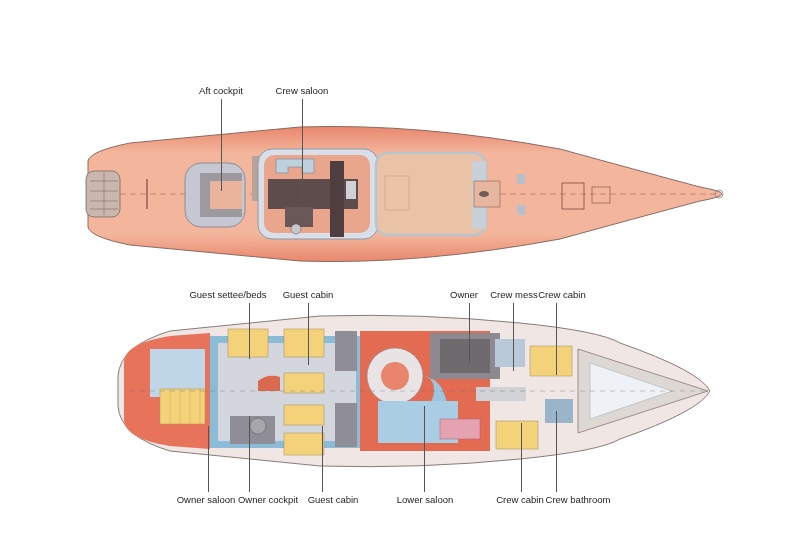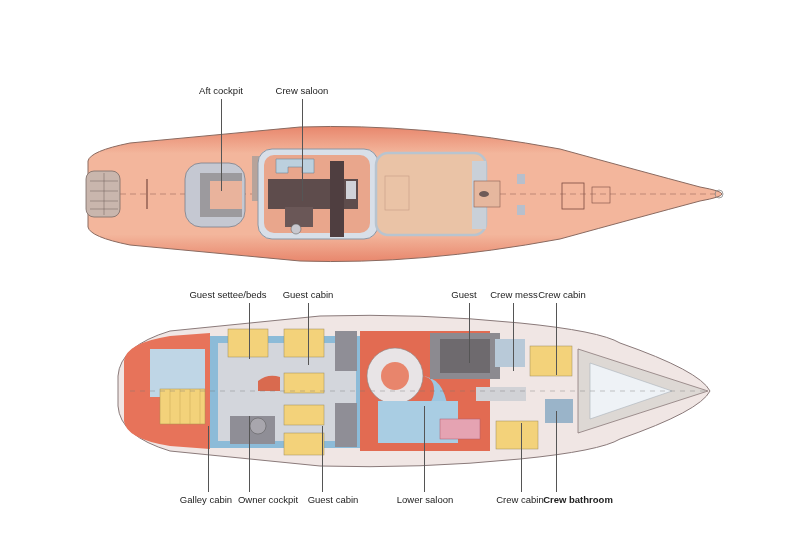--- a/index.html
+++ b/index.html
@@ -119,32 +119,32 @@
 
   <span class="label" style="left:221px;top:54px;">Aft cockpit</span>
   <div class="leader" style="left:221px;top:68px;height:92px;"></div>
   <span class="label" style="left:302px;top:54px;">Crew saloon</span>
   <div class="leader" style="left:302px;top:68px;height:102px;"></div>
 
   <span class="label" style="left:228px;top:258px;">Guest settee/beds</span>
   <div class="leader" style="left:249px;top:272px;height:56px;"></div>
   <span class="label" style="left:308px;top:258px;">Guest cabin</span>
   <div class="leader" style="left:308px;top:272px;height:62px;"></div>
-  <span class="label" style="left:464px;top:258px;">Guest</span>
+  <span class="label" style="left:464px;top:258px;">Owner</span>
   <div class="leader" style="left:469px;top:272px;height:60px;"></div>
   <span class="label" style="left:514px;top:258px;text-align:right;">Crew mess</span>
   <div class="leader" style="left:513px;top:272px;height:68px;"></div>
   <span class="label" style="left:562px;top:258px;">Crew cabin</span>
   <div class="leader" style="left:556px;top:272px;height:72px;"></div>
 
-  <span class="label" style="left:206px;top:463px;">Galley cabin</span>
+  <span class="label" style="left:206px;top:463px;">Owner saloon</span>
   <div class="leader" style="left:208px;top:395px;height:66px;"></div>
   <span class="label" style="left:268px;top:463px;">Owner cockpit</span>
   <div class="leader" style="left:249px;top:385px;height:76px;"></div>
   <span class="label" style="left:333px;top:463px;">Guest cabin</span>
   <div class="leader" style="left:322px;top:395px;height:66px;"></div>
   <span class="label" style="left:425px;top:463px;">Lower saloon</span>
   <div class="leader" style="left:424px;top:375px;height:86px;"></div>
   <span class="label" style="left:520px;top:463px;">Crew cabin</span>
   <div class="leader" style="left:521px;top:392px;height:69px;"></div>
-  <span class="label" style="left:578px;top:463px;font-weight:bold;">Crew bathroom</span>
+  <span class="label" style="left:578px;top:463px;">Crew bathroom</span>
   <div class="leader" style="left:556px;top:380px;height:81px;"></div>
 </div>
 
 </body></html>

